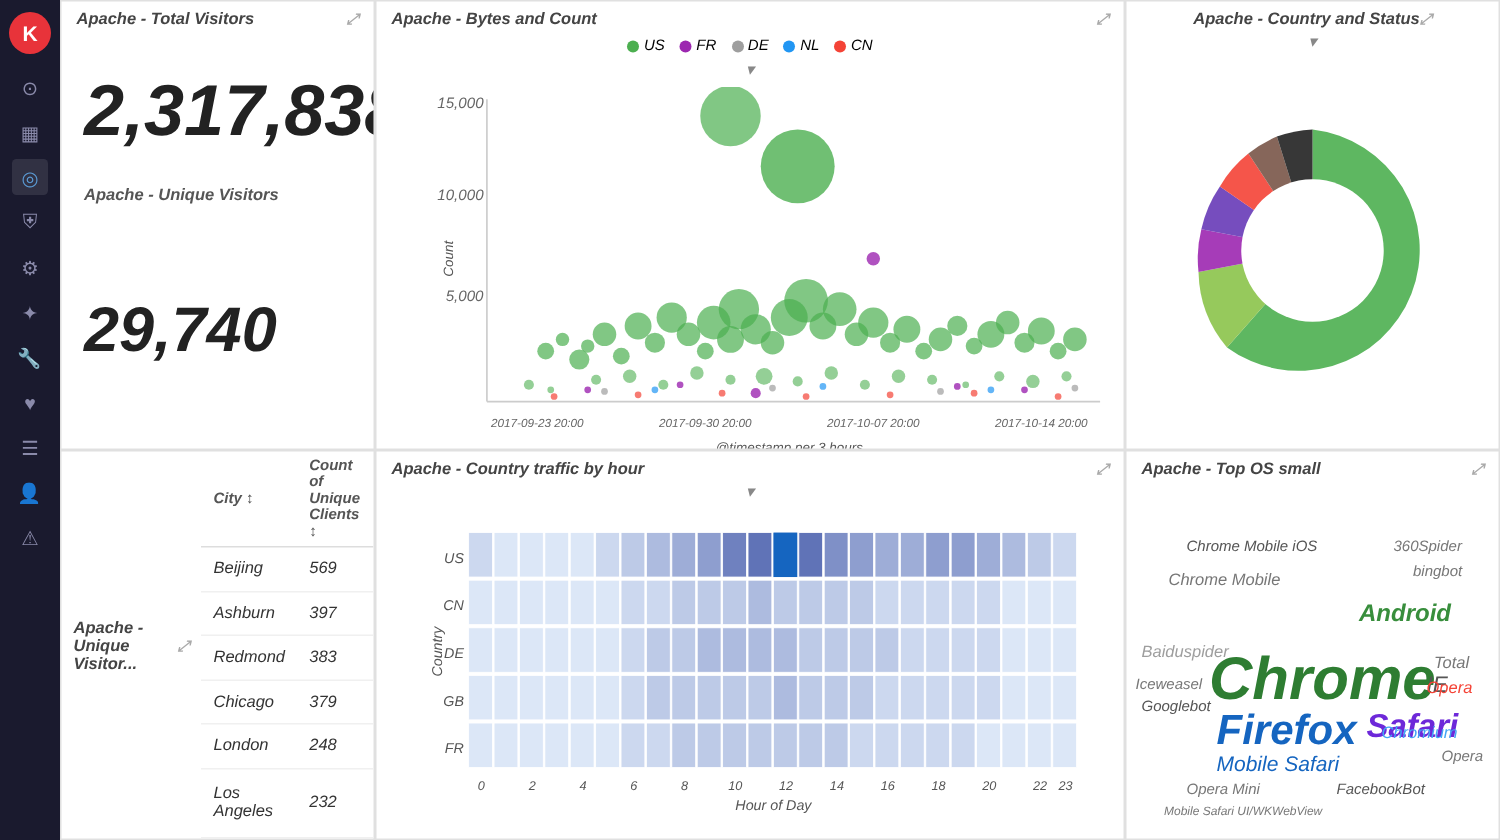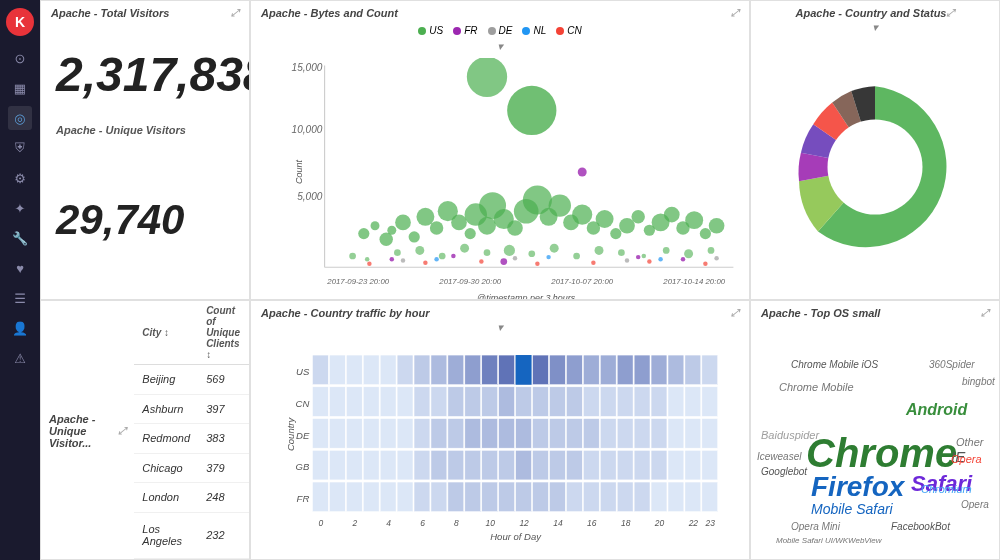--- a/index.html
+++ b/index.html
@@ -649,22 +649,22 @@
       <span class="wordcloud-word" style="left: 55px; top: 110px; font-size: 40px; color: rgb(46, 125, 50); font-weight: bold;">Chrome</span>
           <span class="wordcloud-word" style="left: 60px; top: 150px; font-size: 28px; color: rgb(21, 101, 192); font-weight: bold;">Firefox</span>
           <span class="wordcloud-word" style="left: 160px; top: 150px; font-size: 22px; color: #6d28d9; font-weight: bold;">Safari</span>
           <span class="wordcloud-word" style="left: 155px; top: 80px; font-size: 16px; color: rgb(56, 142, 60); font-weight: bold;">Android</span>
           <span class="wordcloud-word" style="left: 200px; top: 100px; font-size: 15px; color: rgb(85, 85, 85); font-weight: normal; margin-top: 27px;">IE</span>
           <span class="wordcloud-word" style="left: 60px; top: 180px; font-size: 14px; color: rgb(21, 101, 192); font-weight: normal;">Mobile Safari</span>
           <span class="wordcloud-word" style="left: 40px; top: 38px; font-size: 10px; color: rgb(85, 85, 85); font-weight: normal;">Chrome Mobile iOS</span>
           <span class="wordcloud-word" style="left: 28px; top: 60px; font-size: 11px; color: rgb(119, 119, 119); font-weight: normal;">Chrome Mobile</span>
           <span class="wordcloud-word" style="left: 178px; top: 38px; font-size: 10px; color: rgb(119, 119, 119); font-weight: normal;">360Spider</span>
           <span class="wordcloud-word" style="left: 10px; top: 108px; font-size: 11px; color: rgb(158, 158, 158); font-weight: normal;">Baiduspider</span>
-          <span class="wordcloud-word" style="left: 205px; top: 115px; font-size: 11px; color: rgb(119, 119, 119); font-weight: normal;">Other</span>
-          <span class="wordcloud-word" style="left: 191px; top: 55px; font-size: 10px; color: rgb(119, 119, 119); font-weight: normal; margin-left: 20px;">bingbot</span>
+          <span class="wordcloud-word" style="left: 205px; top: 115px; font-size: 11px; color: rgb(119, 119, 119); font-weight: normal;">Total</span>
+          <span class="wordcloud-word" style="left: 191px; top: 55px; font-size: 10px; color: rgb(119, 119, 119); font-weight: normal;">bingbot</span>
           <span class="wordcloud-word" style="left: 200px; top: 132px; font-size: 11px; color: rgb(244, 67, 54); font-weight: normal;">Opera</span>
           <span class="wordcloud-word" style="left: 6px; top: 130px; font-size: 10px; color: rgb(119, 119, 119); font-weight: normal;">Iceweasel</span>
           <span class="wordcloud-word" style="left: 10px; top: 145px; font-size: 10px; color: rgb(85, 85, 85); font-weight: normal;">Googlebot</span>
           <span class="wordcloud-word" style="left: 170px; top: 162px; font-size: 11px; color: rgb(66, 165, 245); font-weight: normal;">Chromium</span>
           <span class="wordcloud-word" style="left: 210px; top: 178px; font-size: 10px; color: rgb(119, 119, 119); font-weight: normal;">Opera</span>
           <span class="wordcloud-word" style="left: 40px; top: 200px; font-size: 10px; color: rgb(119, 119, 119); font-weight: normal;">Opera Mini</span>
           <span class="wordcloud-word" style="left: 140px; top: 200px; font-size: 10px; color: rgb(85, 85, 85); font-weight: normal;">FacebookBot</span>
           <span class="wordcloud-word" style="left: 25px; top: 215px; font-size: 8px; color: rgb(119, 119, 119); font-weight: normal;">Mobile Safari UI/WKWebView</span>
         </div>
     </div>

